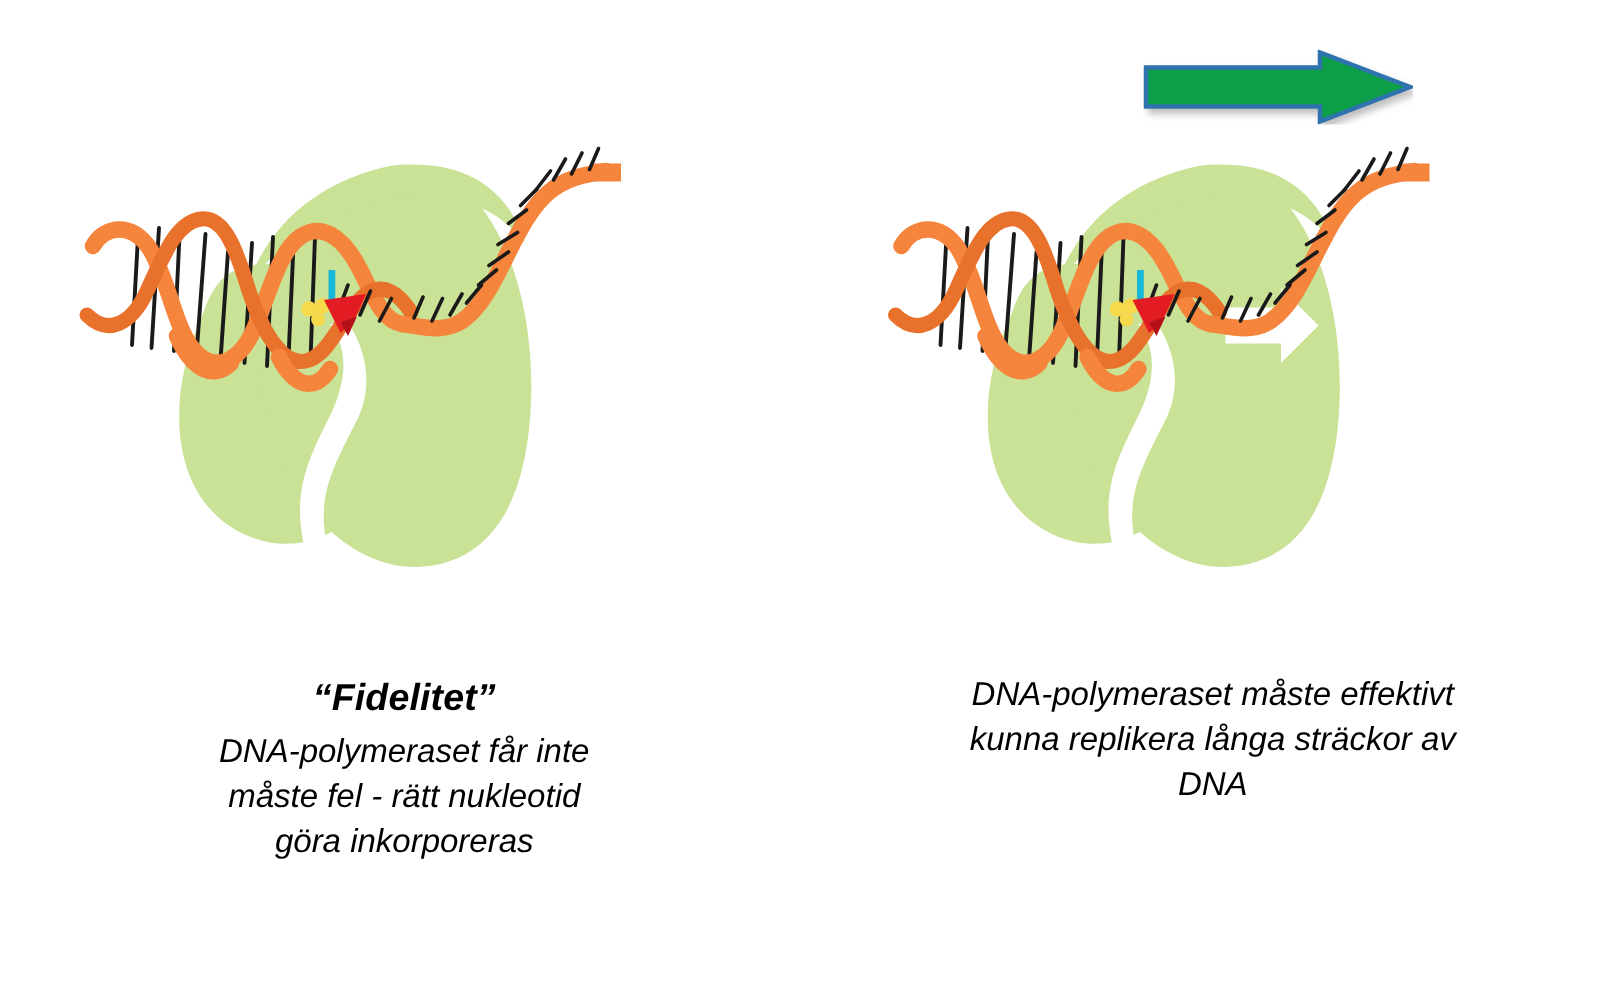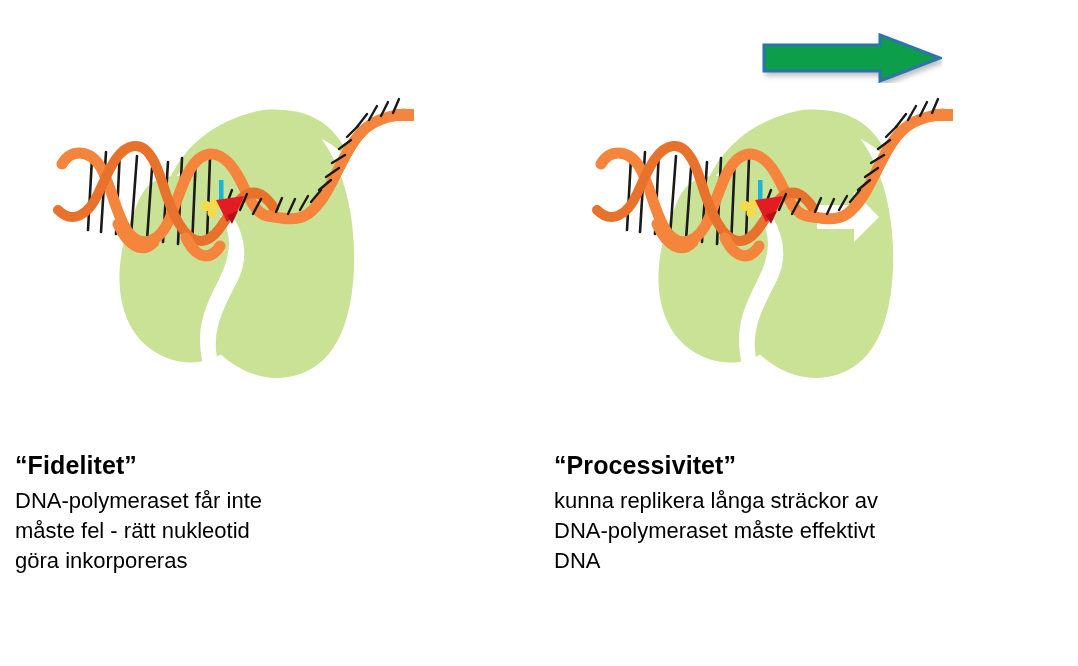--- a/index.html
+++ b/index.html
@@ -38,22 +38,24 @@
     height: 420px;
   }
   .figure svg {
     display: block;
     width: 539px;
     height: 420px;
   }
 
   .caption {
     position: absolute;
-    left: 15px;
+    left: 0;
     width: 539px;
+    text-align: center;
+    font-style: italic;
   }
   .caption-left  { top: 448px; }
   .caption-right { top: 448px; }
 
   .caption-title {
     font-size: 25px;
     font-weight: bold;
     line-height: 34px;
     letter-spacing: 0.1px;
     margin: 0 0 4px 0;
@@ -334,24 +336,23 @@
           <circle cx="215" cy="194" r="5.2" fill="#f7d94c"></circle>
           <circle cx="212" cy="203" r="4.6" fill="#f7d94c"></circle>
           <rect x="219" y="170" width="4.5" height="24" fill="#18b6d8"></rect>
           <path d="M216 190 L 244 186 L 236 204 L 227 212 Z" fill="#e31b23"></path>
           <path d="M227 205 L 238 201 L 232 214 Z" fill="#b3101a"></path>
         </g>
       </svg>
     </div>
 
     <div class="caption caption-right">
-      <div class="caption-title">“Processivitet”</div>
       <div class="caption-body">
+        <span class="line">DNA-polymeraset måste effektivt</span>
         <span class="line">kunna replikera långa sträckor av</span>
-        <span class="line">DNA-polymeraset måste effektivt</span>
         <span class="line">DNA</span>
       </div>
     </div>
   </div>
 
   <div class="arrow-banner">
     <svg viewBox="0 0 180 50" xmlns="http://www.w3.org/2000/svg">
       <defs>
         <filter id="arrowShadow" x="-20%" y="-20%" width="150%" height="160%">
           <feDropShadow dx="2.5" dy="3.5" stdDeviation="2.4" flood-color="#888888" flood-opacity="0.55"></feDropShadow>

